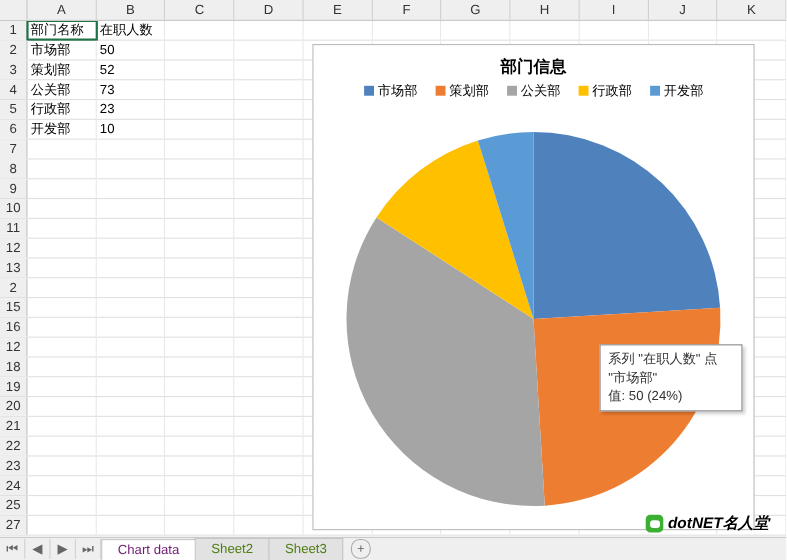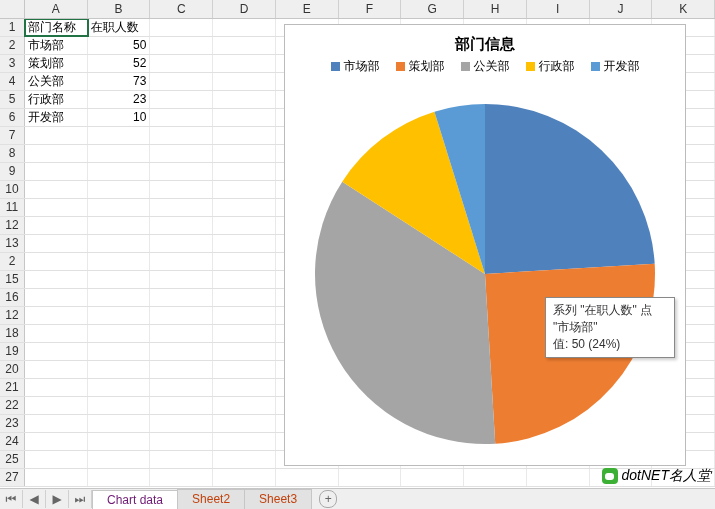--- a/index.html
+++ b/index.html
@@ -5,35 +5,35 @@
   html,body{margin:0;padding:0;font-family:"Microsoft YaHei",Arial,sans-serif;font-size:12px;background:#fff;color:#000;overflow:hidden}
   .app{position:relative;width:715px;height:509px;background:#fff}
   .grid{position:absolute;left:0;top:0;right:0;bottom:20px;background:#fff}
   .colheads{display:flex;height:18px;border-bottom:1px solid #c6c6c6;background:#efefef}
   .rowhead-corner{width:24px;flex:0 0 24px;border-right:1px solid #c6c6c6;background:#efefef}
   .colhead{width:62px;text-align:center;color:#333;border-right:1px solid #d0d0d0;line-height:18px}
   .rows{height:calc(100% - 18px);overflow:hidden}
   .row{display:flex;height:17px;border-bottom:1px solid #e0e0e0}
   .rowhead{width:24px;flex:0 0 24px;text-align:center;color:#333;background:#efefef;border-right:1px solid #c6c6c6;line-height:17px}
   .cell{width:62px;border-right:1px solid #e9e9e9;padding:0 3px;line-height:17px;white-space:nowrap;overflow:hidden}
-  .cell.num{text-align:right}
+  .cell.num{text-align:left}
   .sel{outline:2px solid #217346;outline-offset:-1px}
-  .chart{position:absolute;left:284px;top:24px;width:400px;height:440px;background:#fff;border:1px solid #bbb}
+  .chart{position:absolute;left:284px;top:40px;width:400px;height:440px;background:#fff;border:1px solid #bbb}
   .chart-title{text-align:center;font-size:15px;font-weight:bold;margin:10px 0 4px}
   .legend{display:flex;gap:16px;justify-content:center;margin-bottom:4px;font-size:12px}
   .lg{display:flex;align-items:center;gap:4px}
   .sw{width:9px;height:9px}
   .pie-wrap{position:relative;width:380px;height:370px;margin:0 auto}
   .tooltip{position:absolute;background:#fff;border:1px solid #888;padding:4px 7px;font-size:12px;color:#333;box-shadow:2px 2px 3px rgba(0,0,0,.2)}
   .tabs{position:absolute;left:0;right:0;bottom:0;height:20px;display:flex;align-items:center;background:#efefef;border-top:1px solid #c6c6c6;font-size:12px}
   .tbtn{width:22px;height:18px;display:flex;align-items:center;justify-content:center;color:#666;border-right:1px solid #d0d0d0}
-  .tab{padding:2px 14px;border:1px solid #c6c6c6;border-bottom:none;background:#e2e2e2;color:#c2410c;margin-right:-1px}
+  .tab{padding:2px 14px;border:1px solid #c6c6c6;border-bottom:none;background:#e2e2e2;color:#4d7c0f;margin-right:-1px}
   .tab.active{background:#fff;color:#701a75;border-bottom:1px solid #fff;position:relative;top:1px}
   .addsheet{margin-left:8px;width:16px;height:16px;border:1px solid #aaa;border-radius:8px;display:flex;align-items:center;justify-content:center;color:#666}
-  .brand{position:absolute;right:4px;bottom:24px;font-size:14px;font-weight:normal;font-style:italic;display:flex;align-items:center;gap:4px}
+  .brand{position:absolute;right:16px;bottom:24px;font-size:14px;font-weight:bold;font-style:italic;display:flex;align-items:center;gap:4px}
   .wx{width:16px;height:16px;border-radius:4px;background:#3cb034;display:flex;align-items:center;justify-content:center}
   .wx::before{content:"";width:9px;height:7px;background:#fff;border-radius:3px}
 </style>
 </head>
 <body>
 
 <div class="app">
 
   <div class="grid">
     <div class="colheads">

